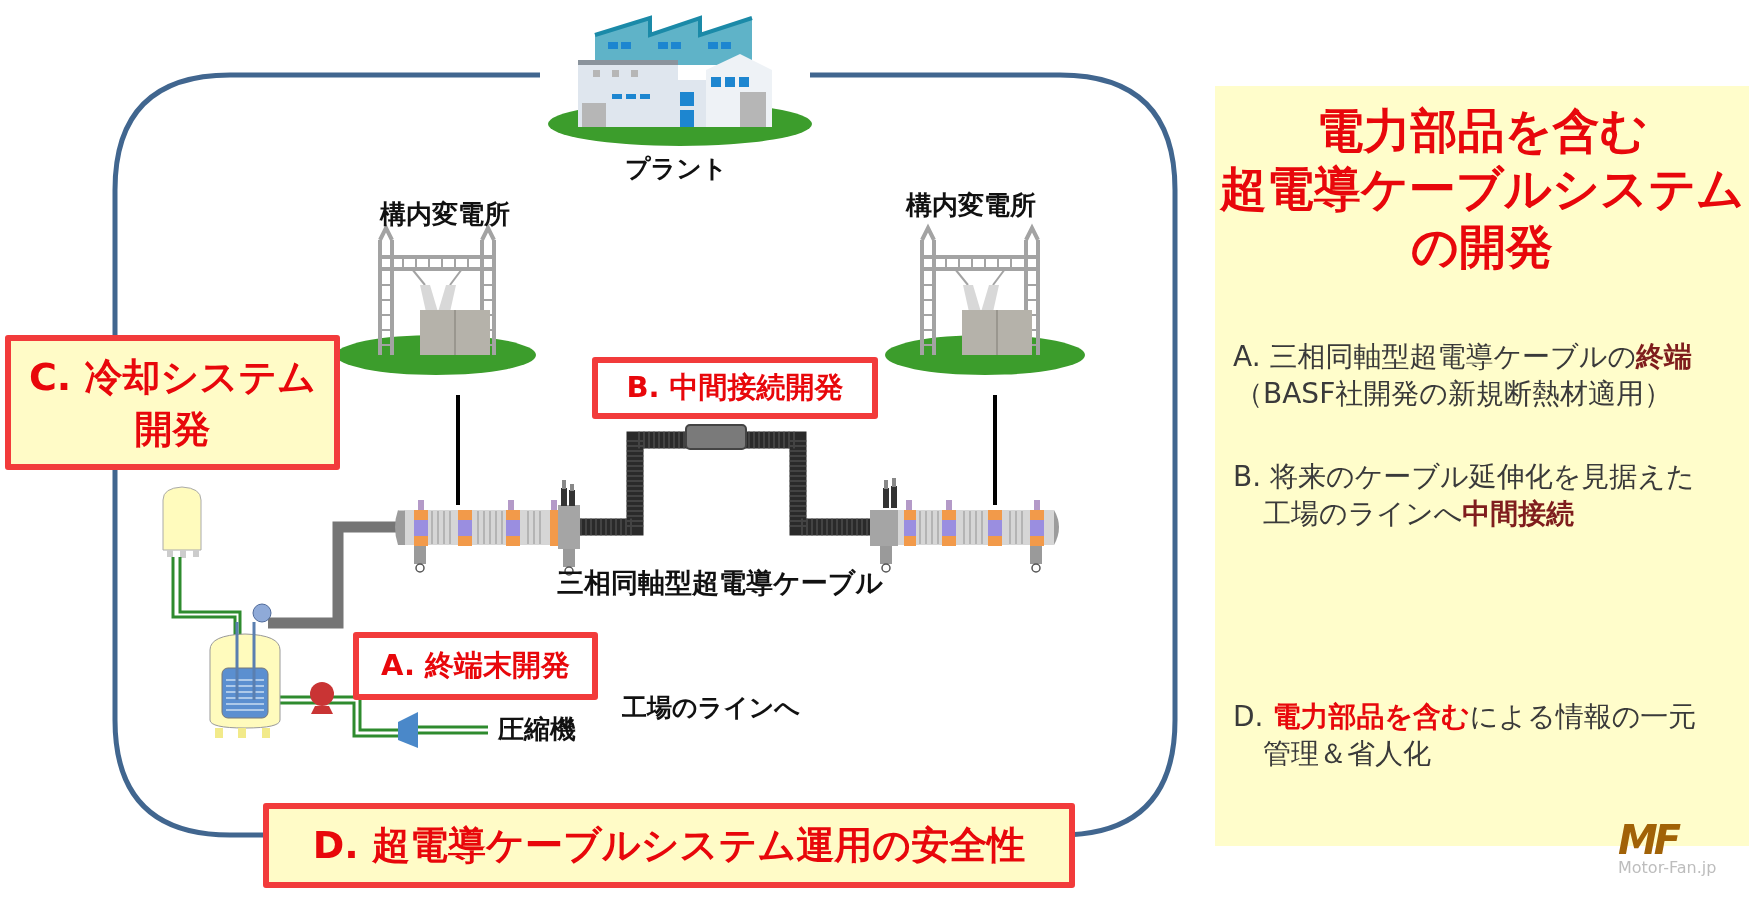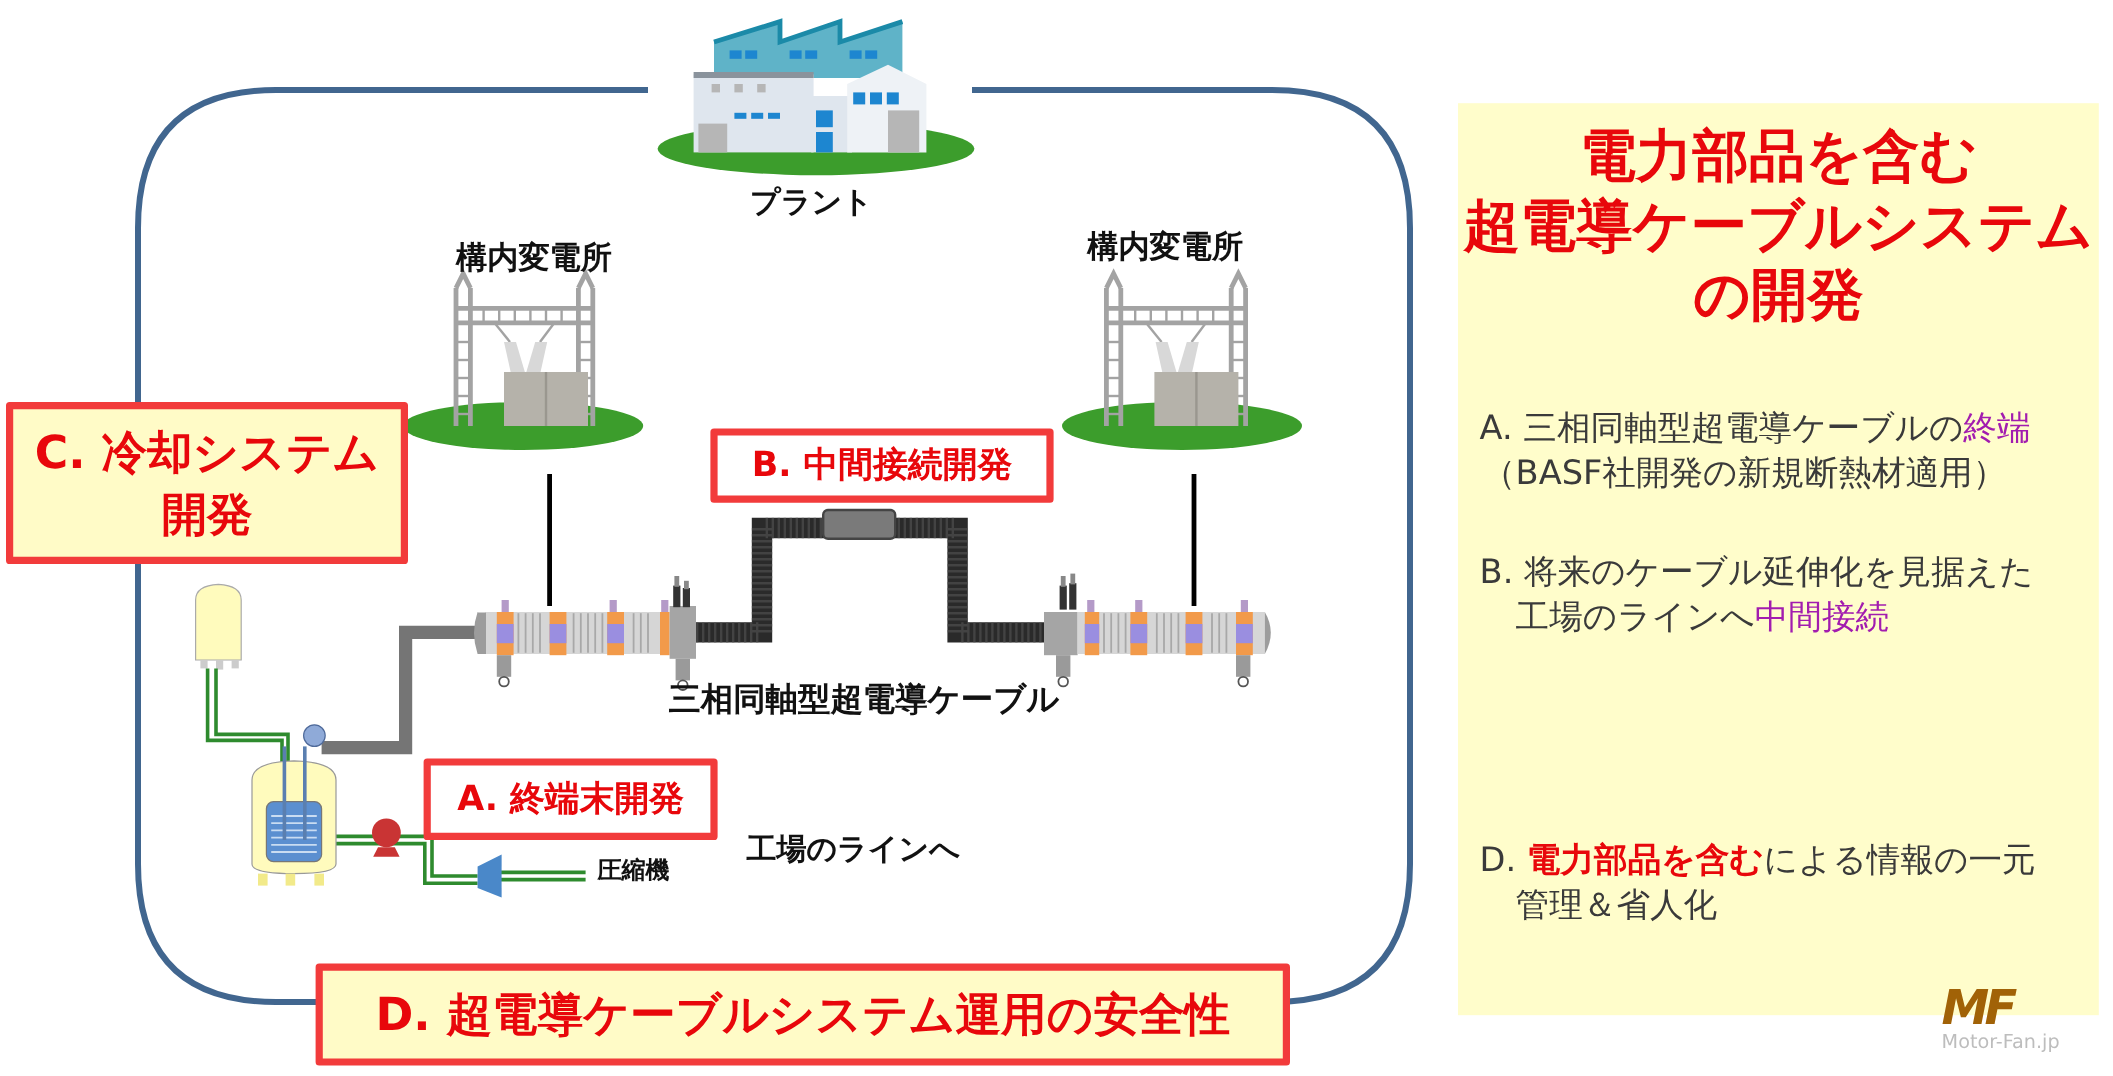--- a/index.html
+++ b/index.html
@@ -10,21 +10,21 @@
   .callout { position:absolute; border:6px solid #f23b3b; background:#fff; color:#e8070b;
              font-weight:bold; display:flex; align-items:center; justify-content:center;
              text-align:center; box-sizing:border-box; border-radius:3px; white-space:nowrap; }
   .callout.yellow { background:#fffbc7; }
   #side-panel { position:absolute; left:1215px; top:86px; width:534px; height:760px; background:#fffdcb; }
   #side-title { position:absolute; left:0; top:16px; width:534px; text-align:center;
                 color:#e8070b; font-weight:bold; font-size:47px; line-height:58px; }
   .side-item { position:absolute; left:18px; color:#3a3a3a; font-size:28px; line-height:37px; white-space:nowrap; }
   .side-item .l2 { display:block; padding-left:30px; }
   .side-item .l2.paren { padding-left:2px; }
-  .b { font-weight:normal; color:#a21caf; }
+  .b { font-weight:bold; color:#7f1d1d; }
   .r { font-weight:bold; color:#e8070b; }
   #watermark { position:absolute; left:1618px; top:820px; color:#b4b4b4; font-style:italic; font-weight:bold; }
   #wm-logo { font-size:40px; letter-spacing:-4px; color:#a16207; line-height:40px; }
   #wm-text { font-size:16px; color:#bdbdbd; font-weight:normal; font-style:normal; margin-top:-2px; }
 </style>
 </head>
 <body>
 
 <svg id="diagram-svg" width="1761" height="897" viewBox="0 0 1761 897">
 
@@ -254,21 +254,21 @@
   <circle cx="262" cy="613" r="9" fill="#8faad8" stroke="#4f6a9a" stroke-width="1"></circle>
   <circle cx="322" cy="694" r="12" fill="#c93434"></circle>
   <polygon points="315,706 329,706 333,714 311,714" fill="#c93434"></polygon>
   <polygon points="398,722 418,712 418,748 398,740" fill="#4a88c9"></polygon>
 </svg>
 
 <div class="lbl-black" style="left:625px; top:152px; font-size:25px;">プラント</div>
 <div class="lbl-black" style="left:380px; top:197px; font-size:26px;">構内変電所</div>
 <div class="lbl-black" style="left:906px; top:188px; font-size:26px;">構内変電所</div>
 <div class="lbl-black" style="left:557px; top:565px; font-size:27px;">三相同軸型超電導ケーブル</div>
-<div class="lbl-black" style="left:498px; top:712px; font-size:20px;">圧縮機</div>
+<div class="lbl-black" style="left:498px; top:712px; font-size:26px;">圧縮機</div>
 <div class="lbl-black" style="left:622px; top:690px; font-size:25px; text-align:center; line-height:36px;">
   <span style="display:block">工場のラインへ</span>
 </div>
 
 <div class="callout yellow" style="left:5px; top:335px; width:335px; height:135px; font-size:38px; flex-direction:column; line-height:52px;">
   <span>C. 冷却システム</span>
   <span>開発</span>
 </div>
 <div class="callout" style="left:592px; top:357px; width:286px; height:62px; font-size:29px;">B. 中間接続開発</div>
 <div class="callout" style="left:353px; top:632px; width:245px; height:68px; font-size:29px;">A. 終端末開発</div>

